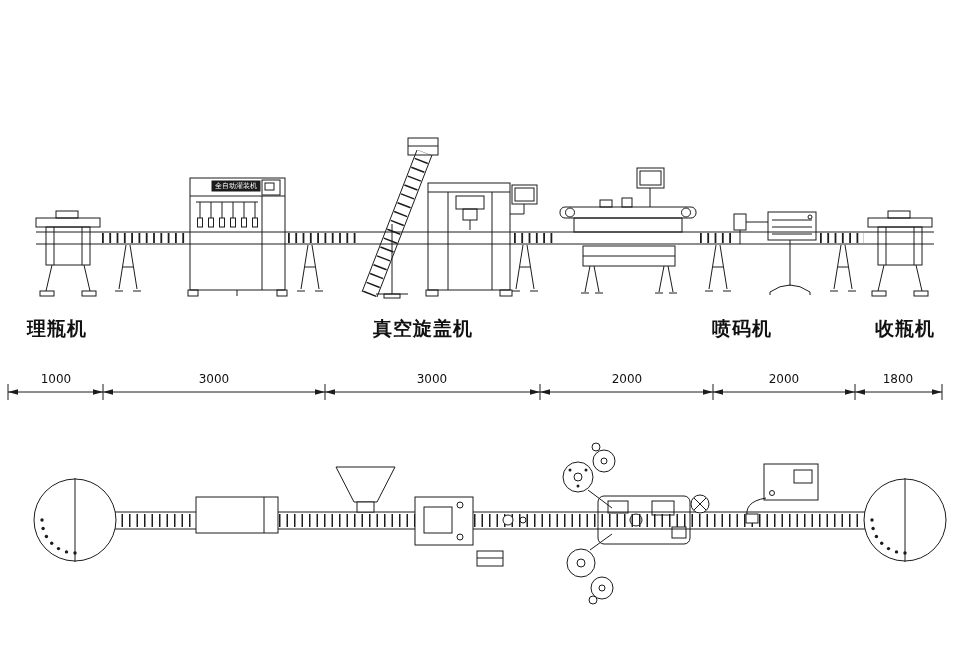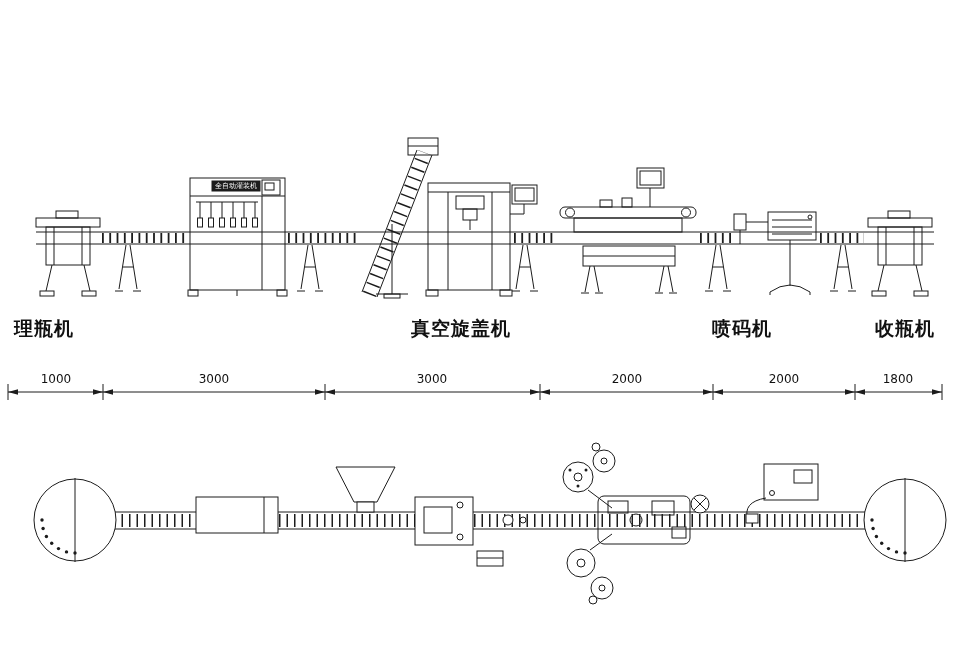--- a/index.html
+++ b/index.html
@@ -263,22 +263,22 @@
           <circle cx="888.5" cy="548.6" r="1.7"></circle>
             <circle cx="896.5" cy="551.9" r="1.7"></circle>
           <circle cx="905" cy="553" r="1.7"></circle>
         </g>
       </g>
     </g>
   </svg>
 
   <div class="nameplate-text">全自动灌装机</div>
 
-  <div class="machine-label" style="left:2px;width:84px">理瓶机</div>
-  <div class="machine-label" style="left:386px;width:150px">真空旋盖机</div>
+  <div class="machine-label" style="left:15px;width:84px">理瓶机</div>
+  <div class="machine-label" style="left:348px;width:150px">真空旋盖机</div>
   <div class="machine-label" style="left:694px;width:96px">喷码机</div>
   <div class="machine-label" style="left:857px;width:96px">收瓶机</div>
 
   <div class="dim-label" style="left:16px">1000</div>
   <div class="dim-label" style="left:174px">3000</div>
   <div class="dim-label" style="left:392px">3000</div>
   <div class="dim-label" style="left:587px">2000</div>
   <div class="dim-label" style="left:744px">2000</div>
   <div class="dim-label" style="left:858px">1800</div>
 

